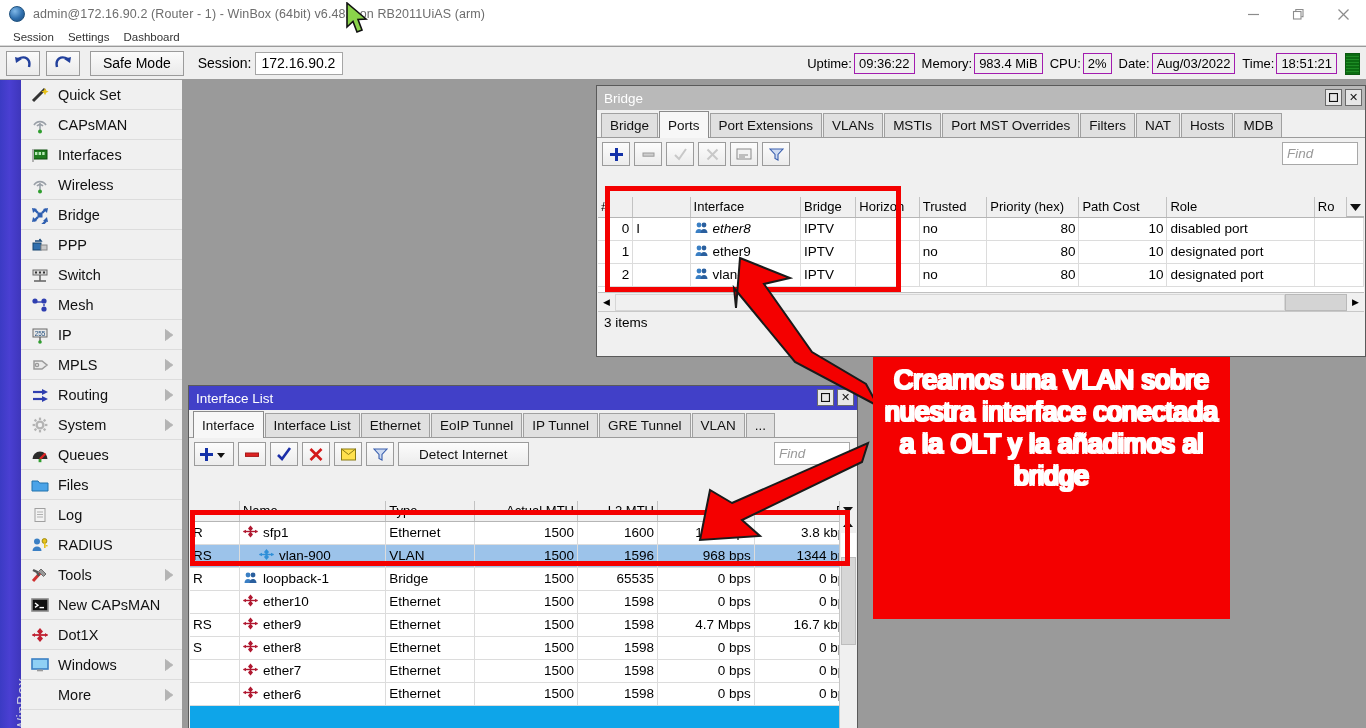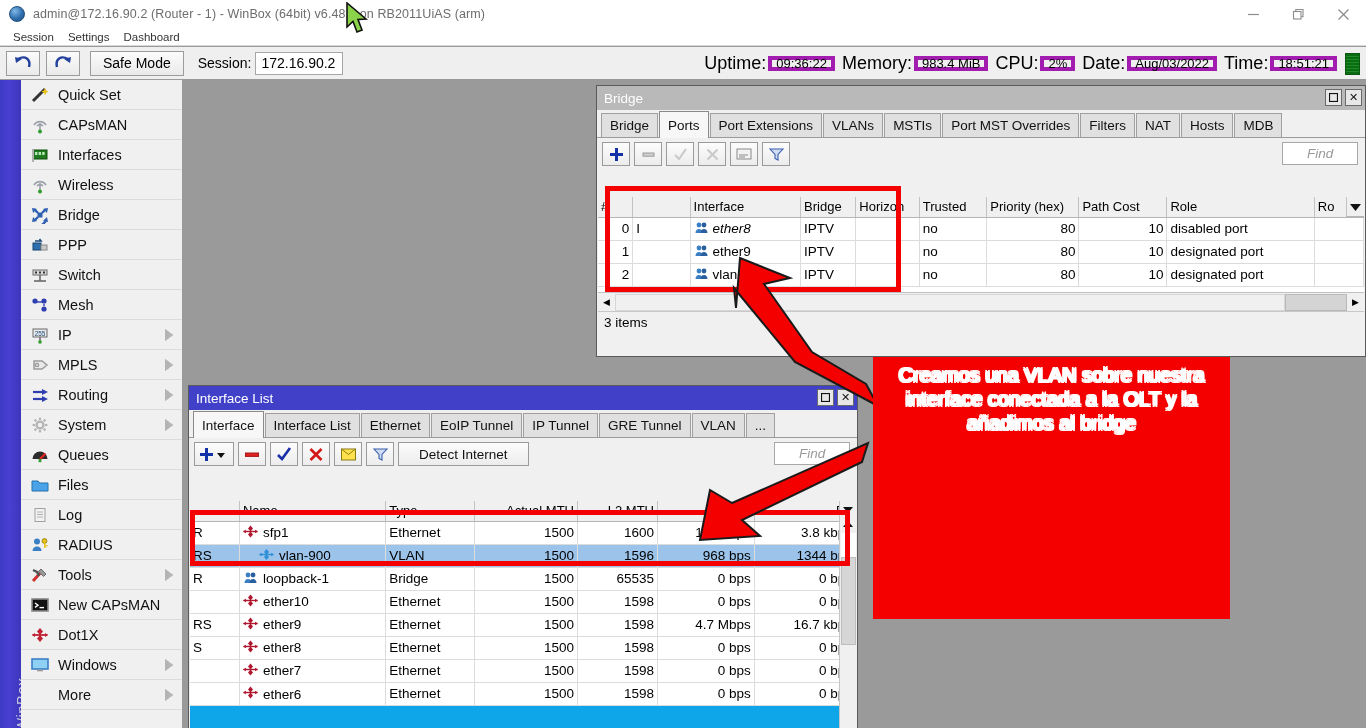--- a/index.html
+++ b/index.html
@@ -71,24 +71,24 @@
   .tb-sess-label { margin-left: 14px; font-size: 14px; color: #000; }
   .tb-sess-field {
     margin-left: 4px; height: 23px; min-width: 88px; padding: 0 5px;
     background: #fff; border: 1px solid #a6a6a6;
     display: flex; align-items: center; font-size: 14px; color: #000;
   }
   .tb-status {
     position: absolute; right: 6px; top: 0; height: 33px;
     display: flex; align-items: center; gap: 0px;
   }
-  .st-lbl { font-size: 18px; color: #000; padding: 0 2px 0 7px; }
+  .st-lbl { font-size: 13px; color: #000; padding: 0 2px 0 7px; }
   .st-val {
-    height: 15px; padding: 0 4px; background: #efefef;
-    border: 4px solid #a21caf; display: flex; align-items: center;
+    height: 21px; padding: 0 4px; background: #efefef;
+    border: 1px solid #a21caf; display: flex; align-items: center;
     font-size: 13px; color: #000;
   }
   .cpu-bars {
     width: 15px; height: 22px; margin-left: 8px;
     background: repeating-linear-gradient(#0b6b12 0 2px, #1e8c25 2px 3px);
     border: 1px solid #0a5a10;
   }
 
   
   .sidebar {
@@ -168,21 +168,21 @@
   .tool {
     width: 28px; height: 24px; margin-right: 4px;
     background: linear-gradient(#fcfcfc,#ececec); border: 1px solid #9b9b9b;
     display: flex; align-items: center; justify-content: center;
   }
   .tool.wide { width: 40px; }
   .tool.txt { width: auto; padding: 0 20px; font-size: 13.5px; color: #111; }
   .findbox {
     position: absolute; right: 7px; top: 4px; width: 76px; height: 23px;
     background: #fff; border: 1px solid #a8a8a8;
-    display: flex; align-items: center; padding-left: 24px;
+    display: flex; align-items: center; padding-left: 4px;
     font-style: italic; color: #9a9a9a; font-size: 13.5px;
   }
 
   
   .tbl { width: 100%; border-collapse: collapse; table-layout: fixed; background: #fff; }
   .tbl th {
     background: #f0f0f0; border-right: 1px solid #c2c2c2; border-bottom: 1px solid #b5b5b5;
     font-weight: normal; font-size: 13px; color: #000;
     text-align: left; padding: 1px 3px; height: 20px; overflow: hidden; white-space: nowrap;
   }
@@ -215,21 +215,21 @@
     display: flex; flex-direction: column; align-items: center;
   }
   .vs-btn { width: 15px; height: 16px; display:flex; align-items:center; justify-content:center; font-size: 9px; }
   .vs-thumb { width: 15px; background: #d6d6d6; border: 1px solid #bdbdbd; }
 
   
   .redbox { position: absolute; border: 5px solid #f40000; pointer-events: none; }
   .callout {
     position: absolute; background: #f40000;
     color: #fff; text-align: center;
-    font-size: 20px; line-height: 1.19;
+    font-size: 27px; line-height: 1.19;
     padding: 7px 8px 6px 8px;
     text-shadow: 1.4px 1.4px 0 #fff, -1.4px 1.4px 0 #fff, 1.4px -1.4px 0 #fff, -1.4px -1.4px 0 #fff;
   }
   .anno-svg { position: absolute; left: 0; top: 0; width: 1366px; height: 728px; pointer-events: none; }
 
   .cursor { position: absolute; pointer-events: none; }
 </style>
 </head>
 <body>
 

